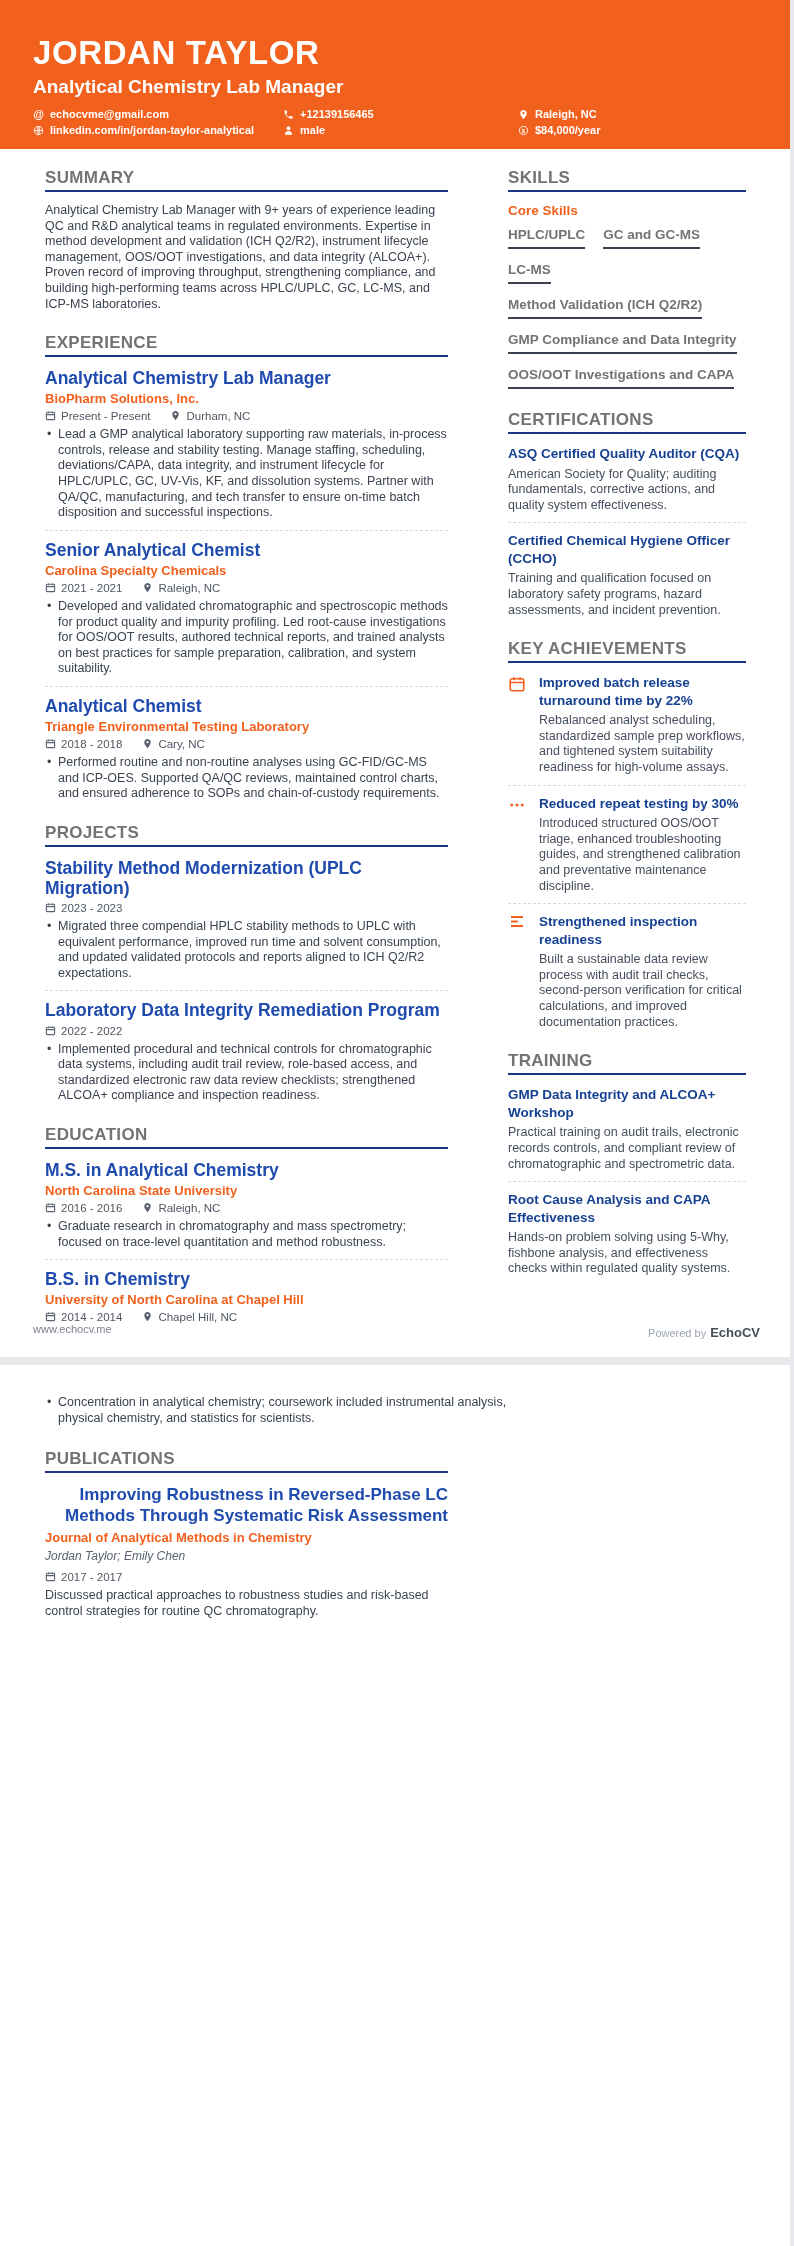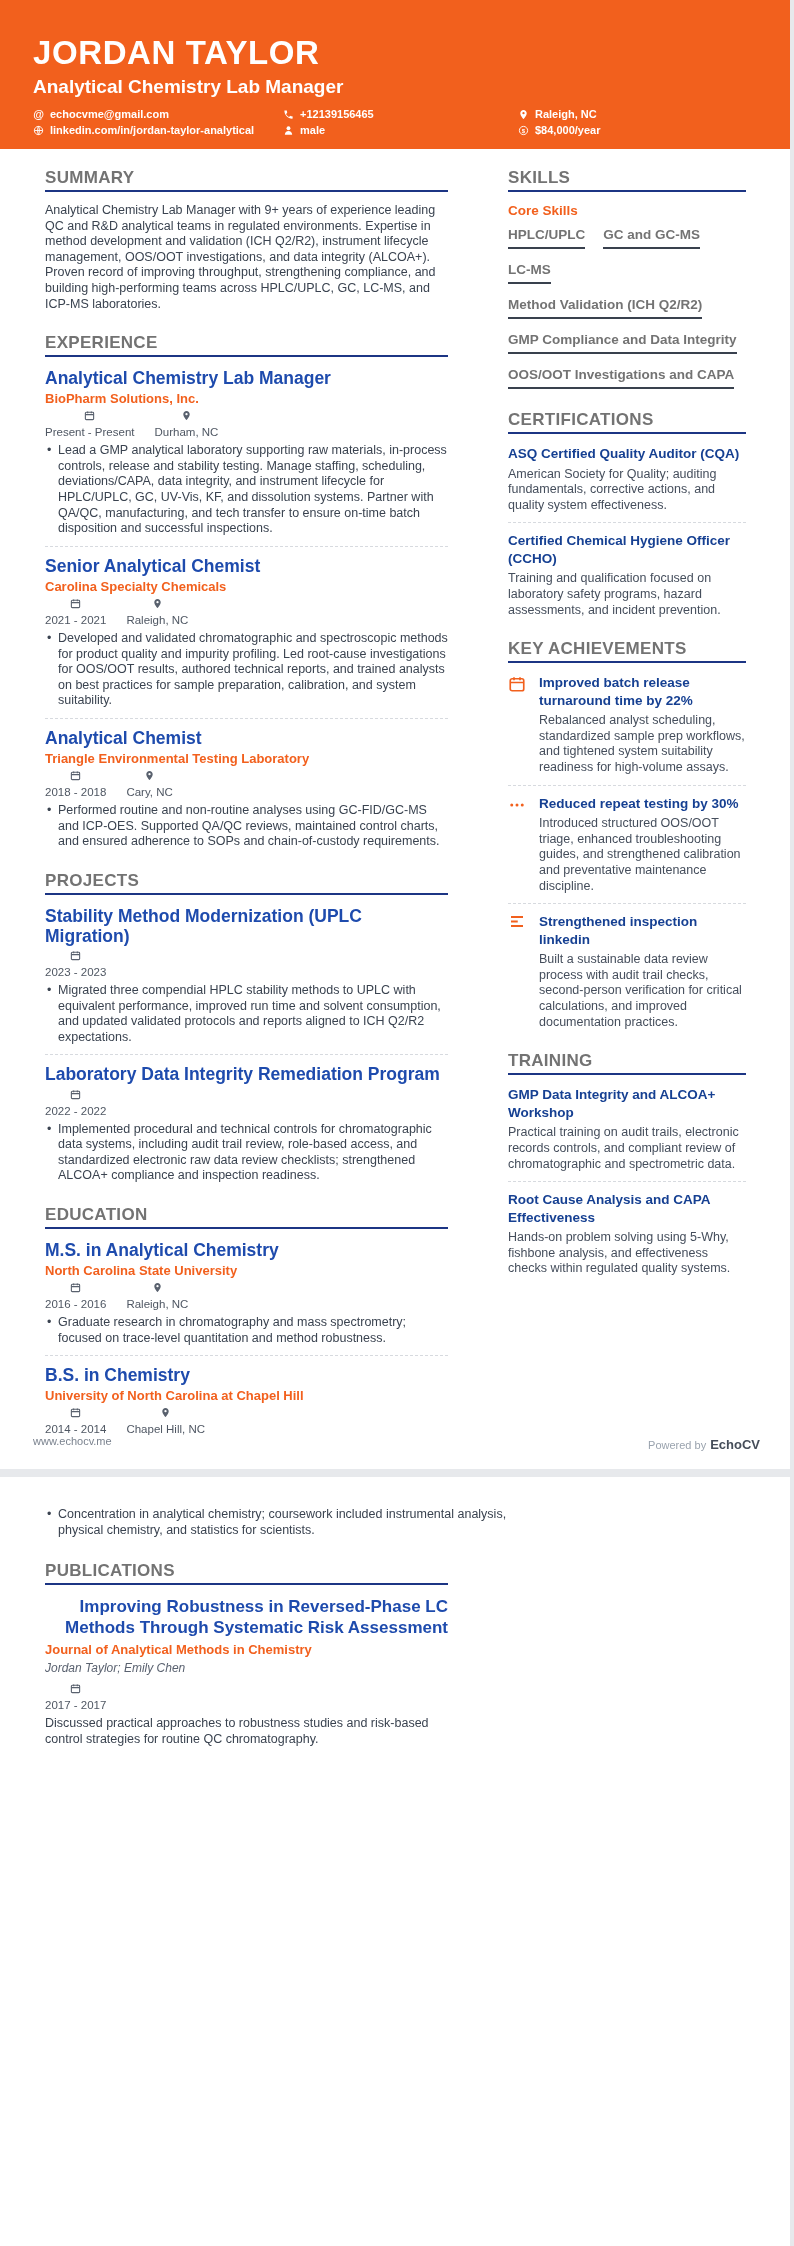--- a/index.html
+++ b/index.html
@@ -34,21 +34,21 @@
     color: #737373; border-bottom: 2.5px solid #1C3584; padding-bottom: 2px;
   }
   .body, .bullet, .r-desc { font-size: 12.5px; line-height: 15.6px; color: #3A4350; }
   .bullet { position: relative; padding-left: 13px; }
   .bullet::before { content: "\2022"; position: absolute; left: 2px; top: 0; }
   .dash { border: 0; border-top: 1px dashed #d7dadf; margin: 9px 0; }
 
   .entry-title { margin: 0; font-size: 17.5px; line-height: 1.15; font-weight: 600; color: #1E4BAD; }
   .company { font-size: 13px; font-weight: 700; color: #F2601D; margin: 3px 0 4px; }
   .meta { display: flex; gap: 20px; align-items: center; font-size: 11.5px; color: #4F5763; margin-bottom: 5px; }
-  .meta-item { display: flex; align-items: center; gap: 5px; flex-direction: column; }
+  .meta-item { display: flex; gap: 5px; }
   .meta-item .ico { width: 11px; height: 11px; color: #59616e; flex: none; display: block; }
   .authors { font-size: 12px; font-style: italic; color: #5A6270; margin: 2px 0 8px; }
 
   
   .group-label { font-size: 13.5px; font-weight: 700; color: #F2601D; margin-bottom: 9px; }
   .skills-wrap { display: flex; flex-wrap: wrap; gap: 13px 18px; }
   .skill { font-size: 13.5px; font-weight: 700; color: #737373; border-bottom: 2px solid #39414E; padding-bottom: 5px; }
   .r-title { margin: 0 0 4px; font-size: 13.5px; line-height: 1.3; font-weight: 700; color: #164092; }
   .r-desc { color: #454E5C; }
   .ach { display: flex; gap: 11px; }
@@ -334,21 +334,21 @@
         </div>
         <hr class="dash">
 
         <div class="ach">
           <span class="ach-ico">
             <svg viewBox="0 0 24 24" fill="none" stroke="currentColor" stroke-width="2.4">
                 <path d="M4 8h16M4 14h9M4 20h16" transform="translate(0,-4)"></path>
               </svg>
           </span>
           <div>
-            <h3 class="r-title">Strengthened inspection linkedin</h3>
+            <h3 class="r-title">Strengthened inspection readiness</h3>
             <div class="r-desc">Built a sustainable data review process with audit trail checks, second-person verification for critical calculations, and improved documentation practices.</div>
           </div>
         </div>
       </section>
 
       <section style="margin-bottom:0">
         <h2 class="sec">TRAINING</h2>
         <div>
           <h3 class="r-title">GMP Data Integrity and ALCOA+ Workshop</h3>
           <div class="r-desc">Practical training on audit trails, electronic records controls, and compliant review of chromatographic and spectrometric data.</div>

